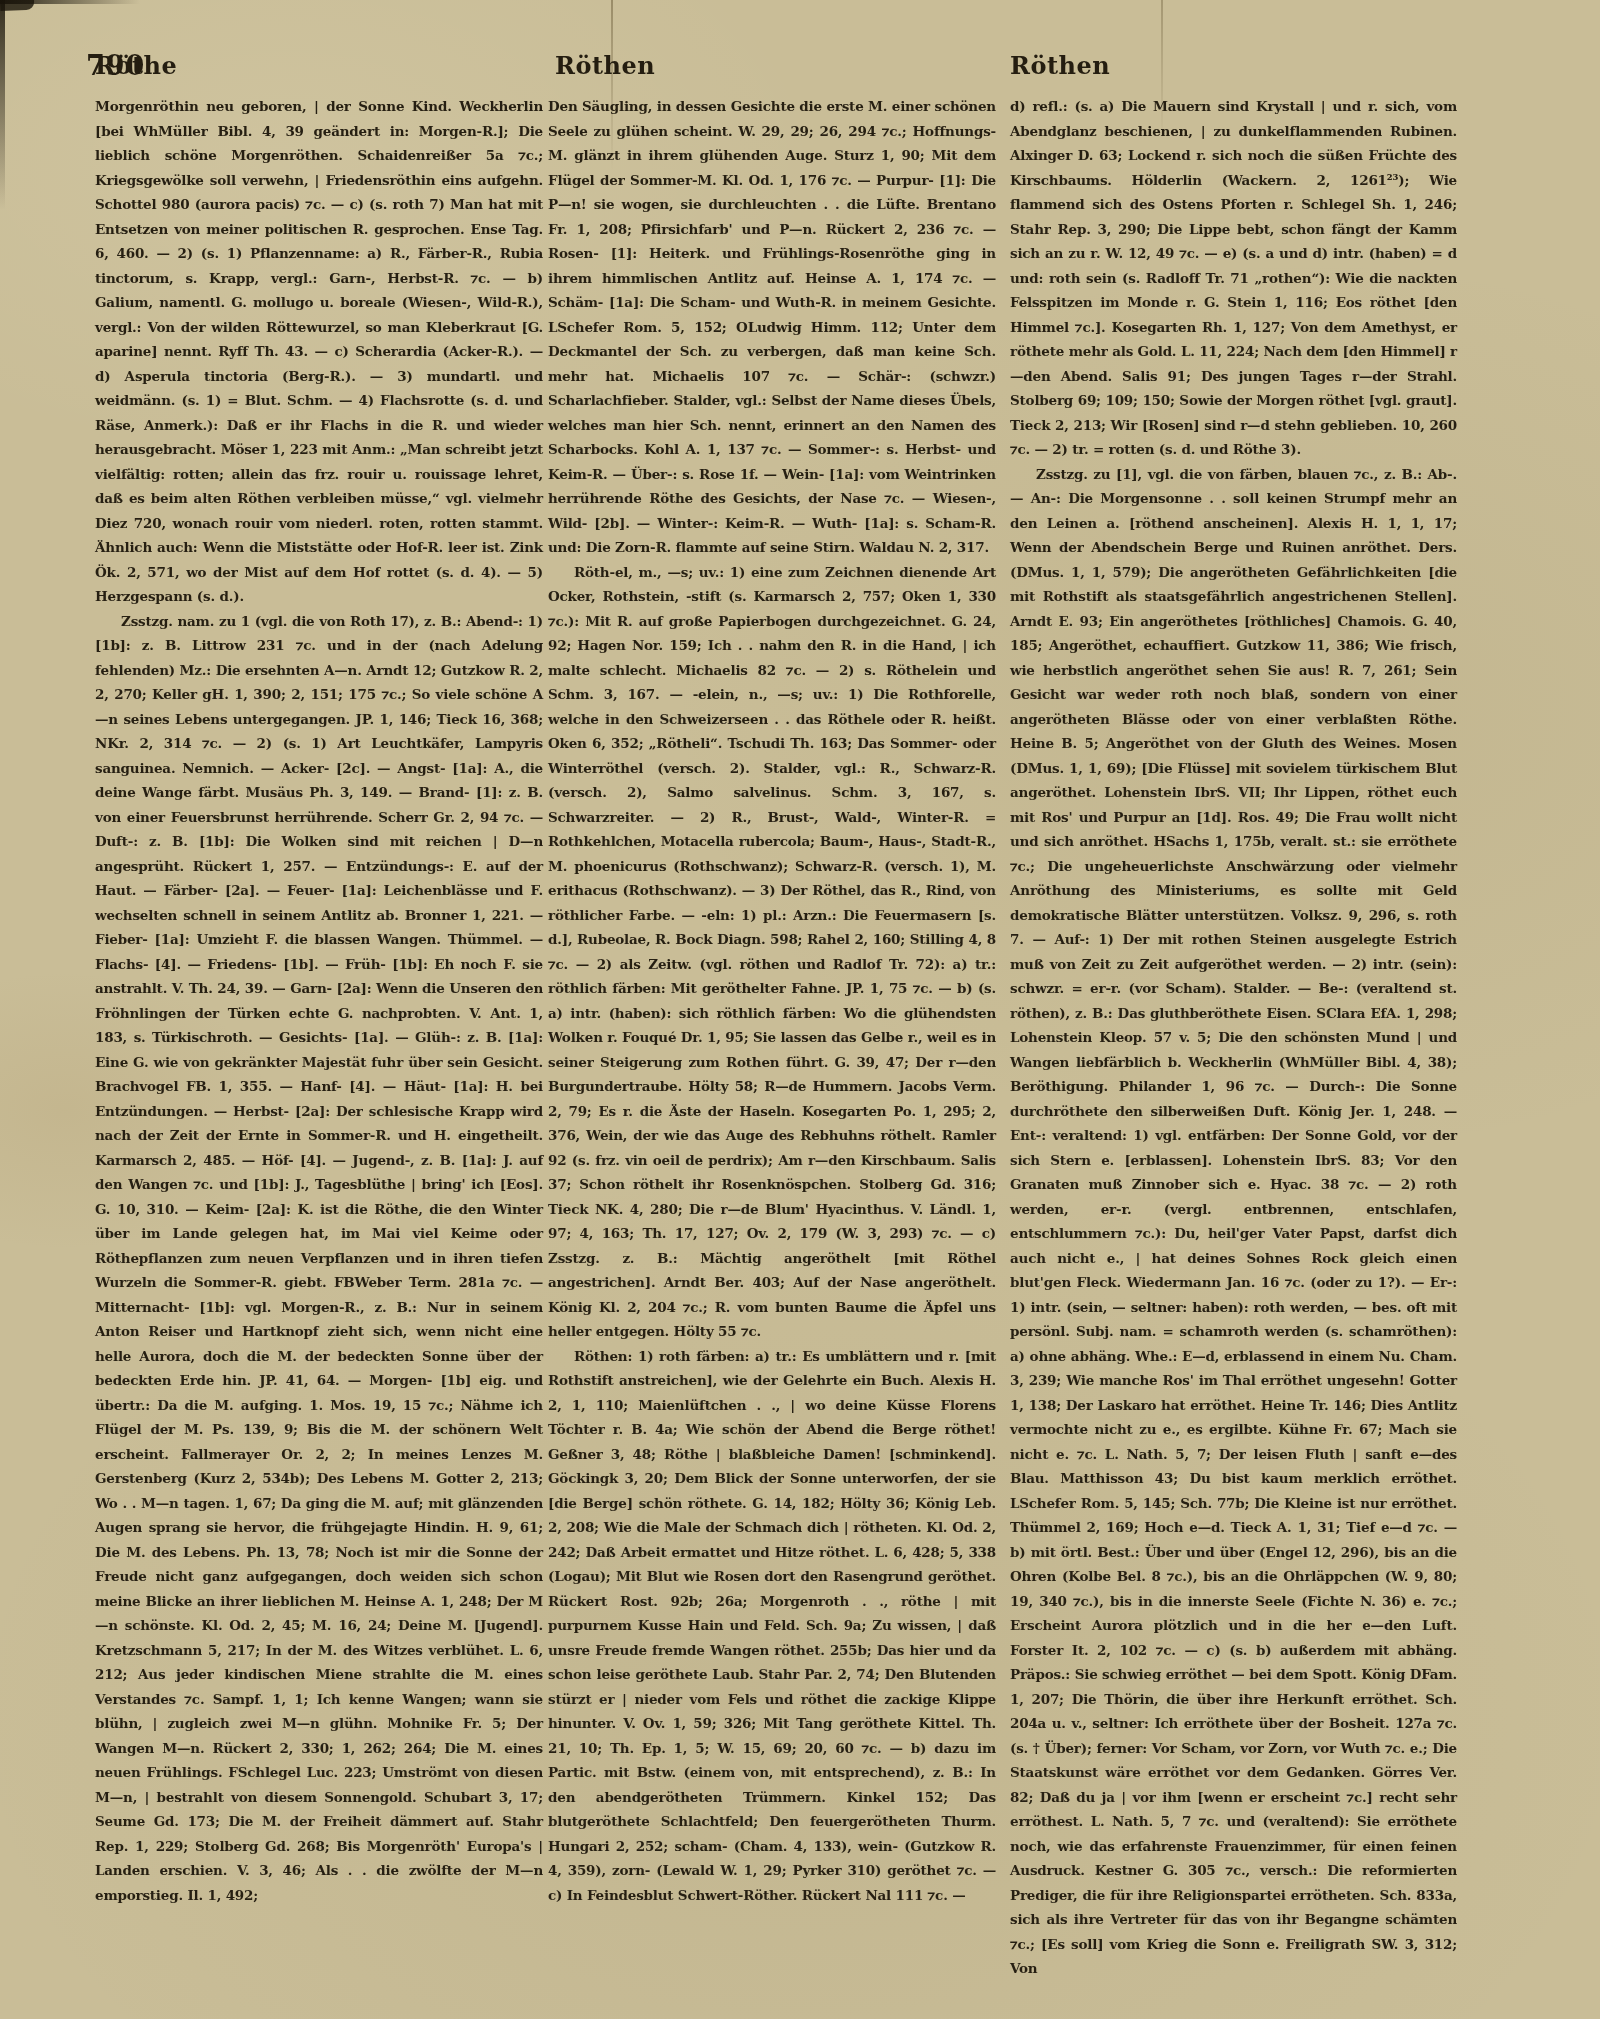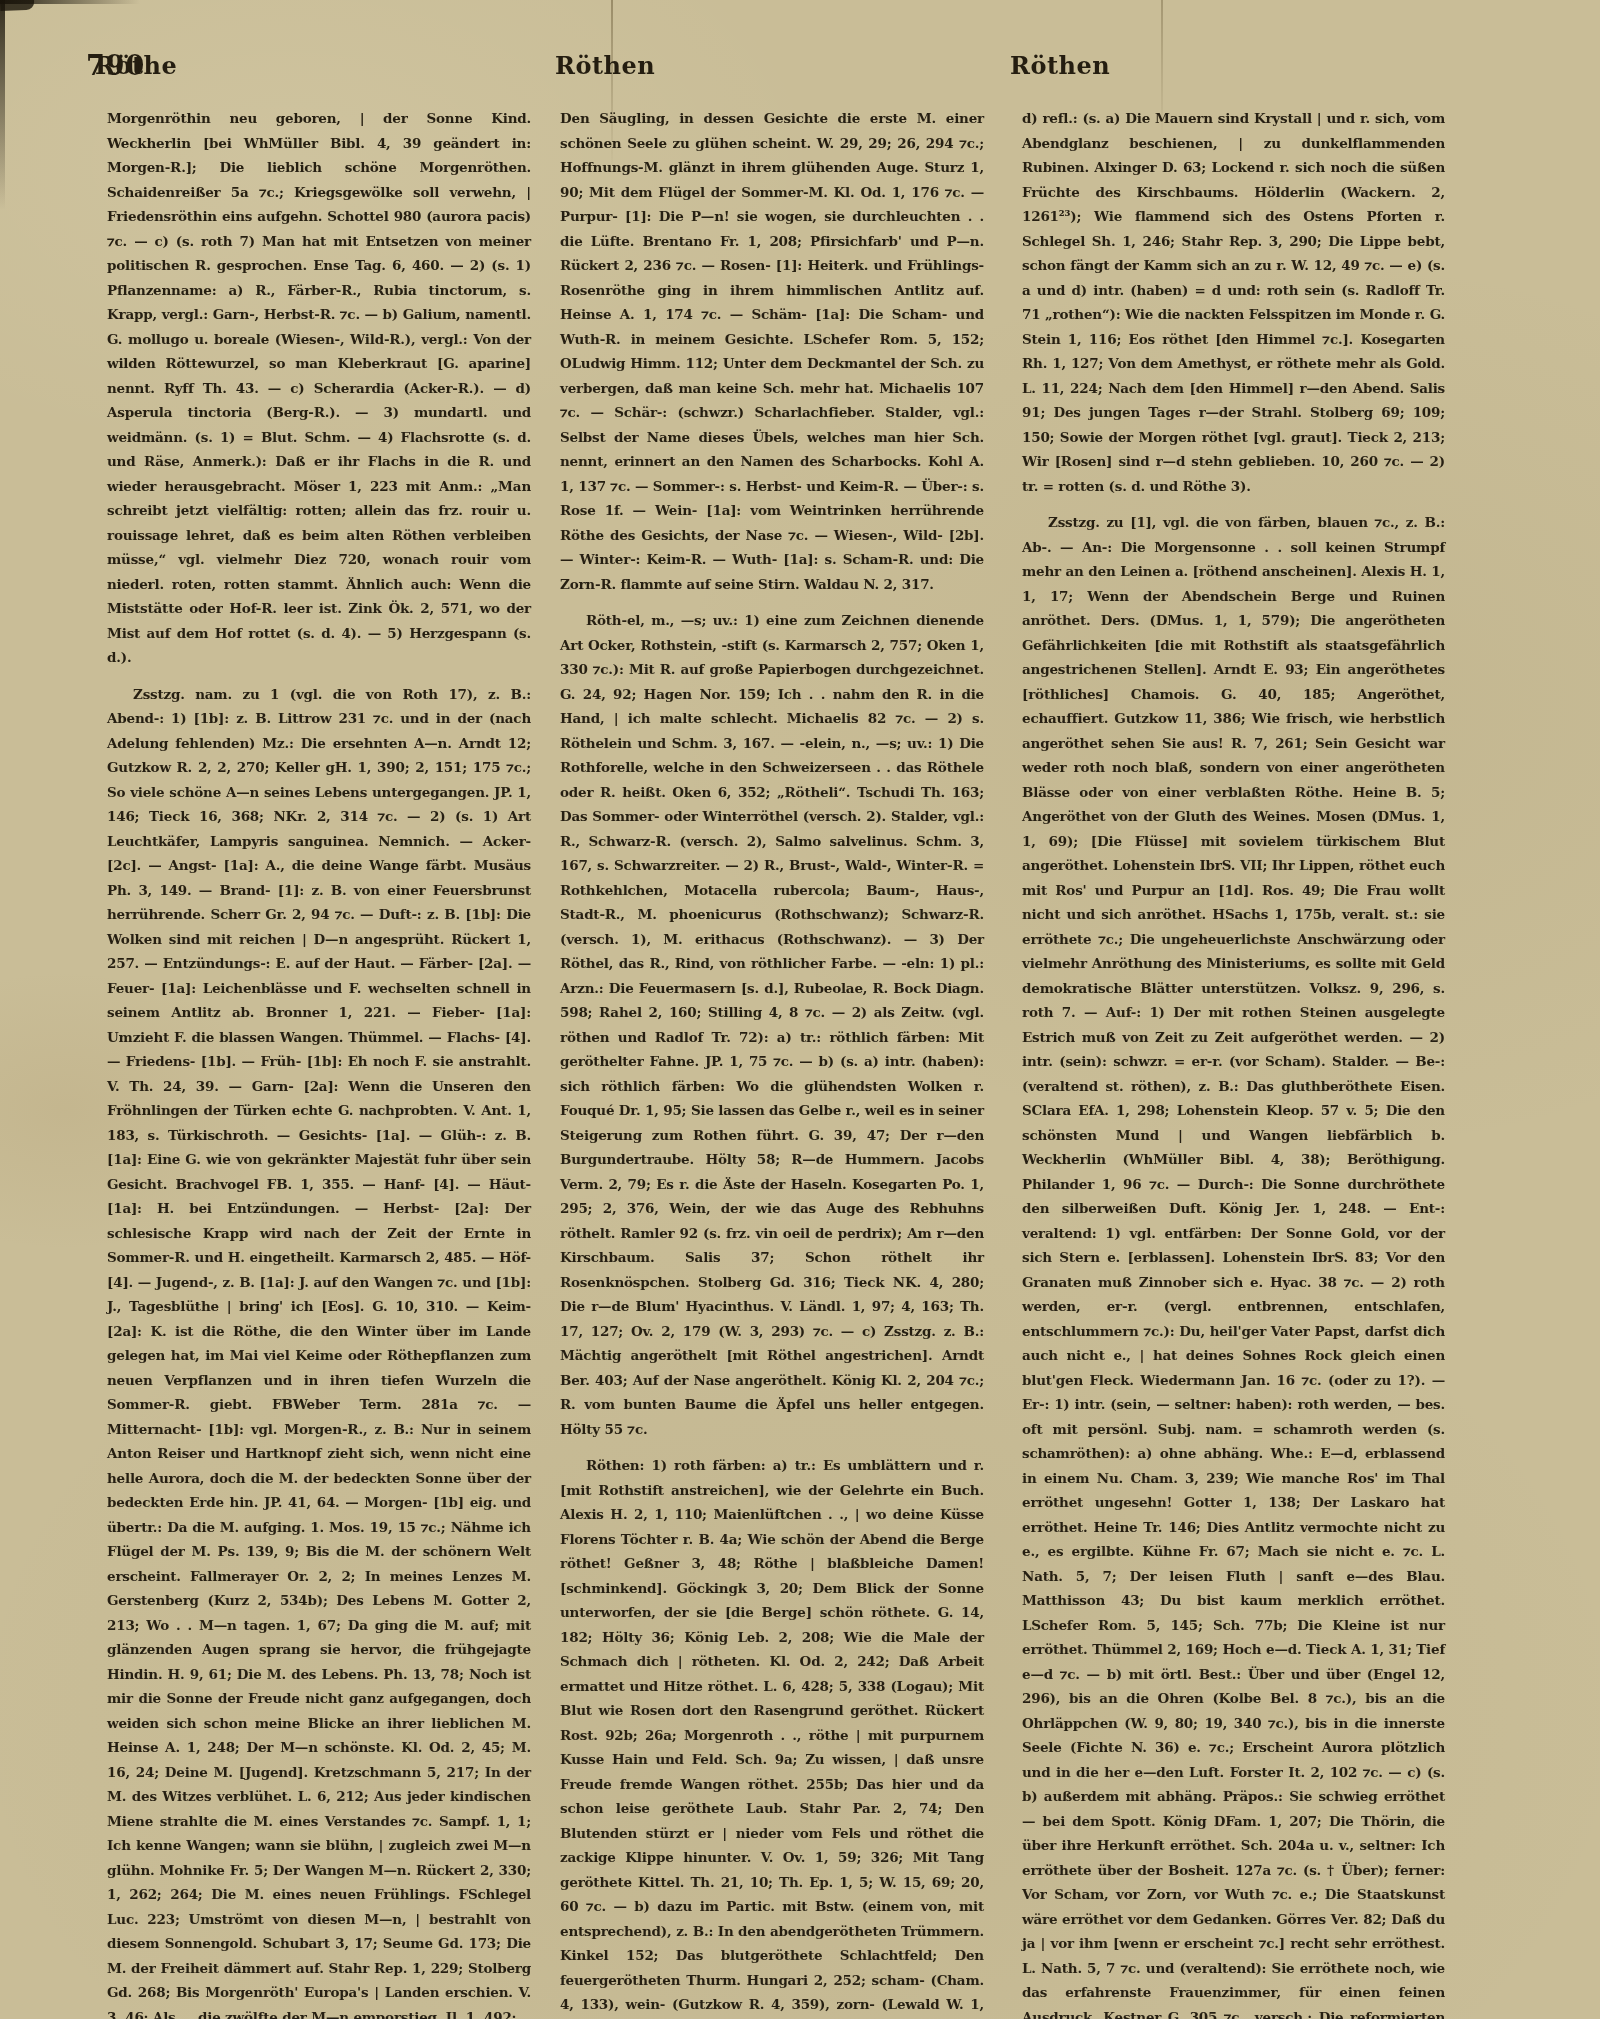--- a/index.html
+++ b/index.html
@@ -37,21 +37,21 @@
   .colhead.h2{left:555px;width:445px;}
   .colhead.h3{left:1010px;width:445px;}
 
   .cols{position:absolute;top:94px;left:95px;width:1410px;}
   .col{position:absolute;top:0;width:448px;color:#261f12;
     font-size:13.5px;line-height:24.5px;letter-spacing:-0.2px;
     font-weight:bold;text-align:justify;}
   .col.c0{left:0;}
   .col.c1{left:453px;}
   .col.c2{left:915px;width:447px;}
-  .col p{margin:12px;text-indent:0;}
+  .col p{margin:0;text-indent:0;}
   .col p + p{text-indent:26px;}
 </style>
 </head>
 <body>
 
 <div class="page">
 
   <div class="corner"></div>
   <div class="edge-left"></div>
   <div class="edge-top"></div>

